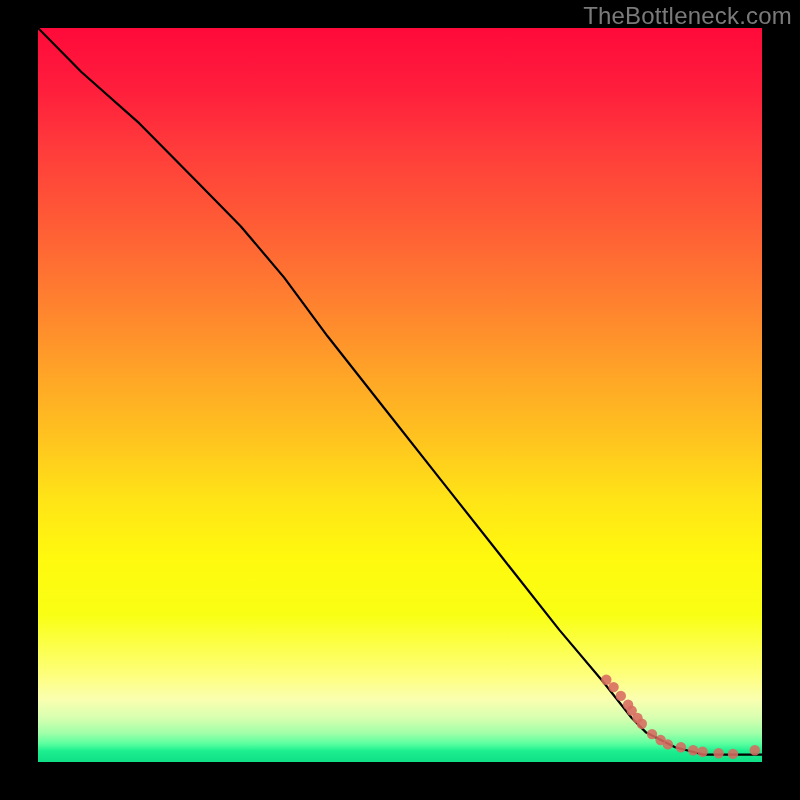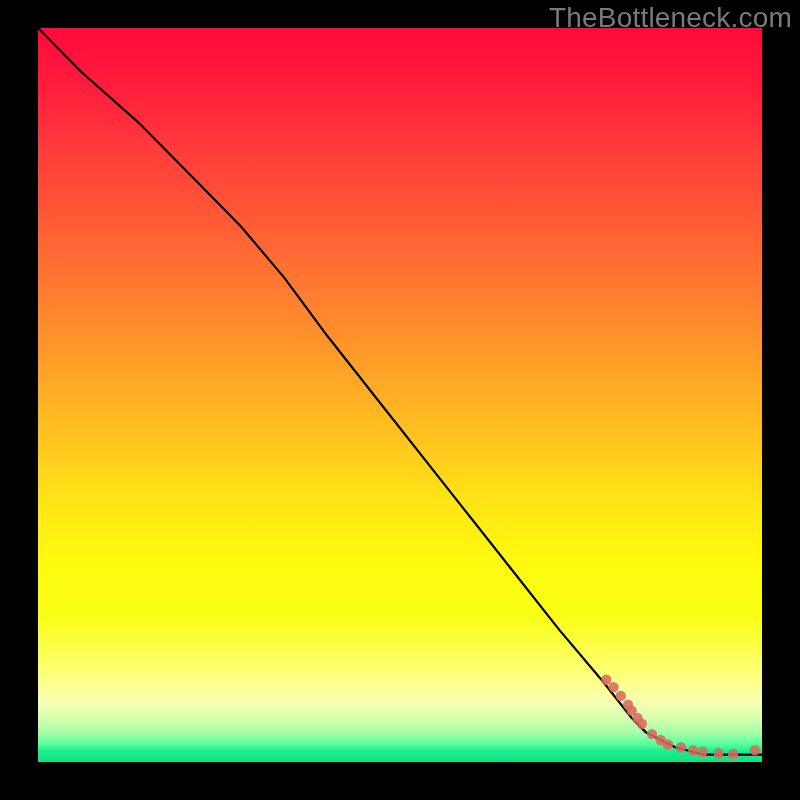--- a/index.html
+++ b/index.html
@@ -45,21 +45,21 @@
       #5bffa0 97.5%,
       #1cef8f 98.5%,
       #0fdf86 100%
     );
   }
   .watermark {
     position: absolute;
     top: 2px;
     right: 8px;
     color: #7a7a7a;
-    font-size: 28px;
+    font-size: 24px;
     font-weight: 500;
     letter-spacing: 0.2px;
   }
   svg.curve {
     position: absolute;
     left: 0;
     top: 0;
     width: 724px;
     height: 734px;
   }

